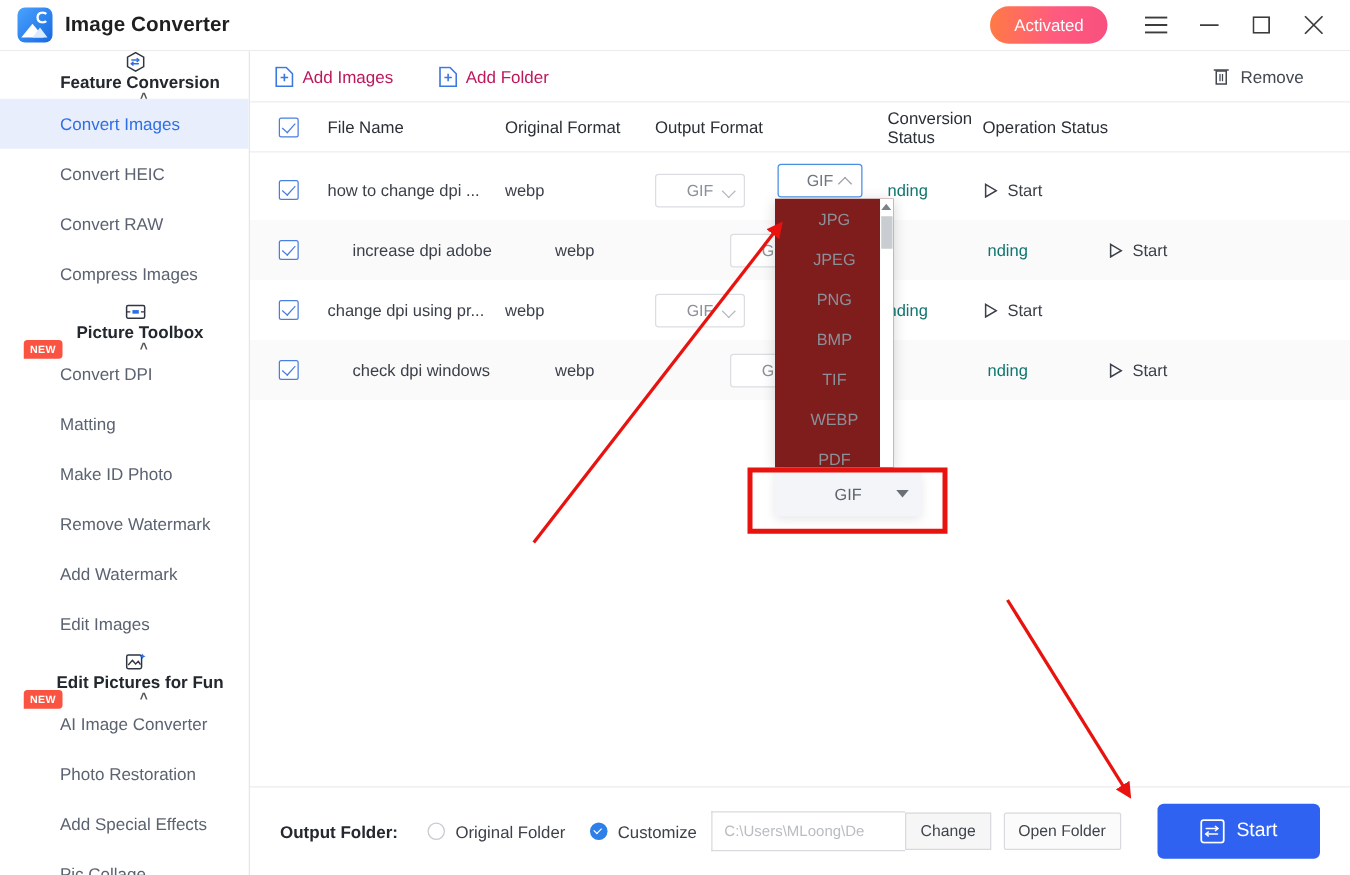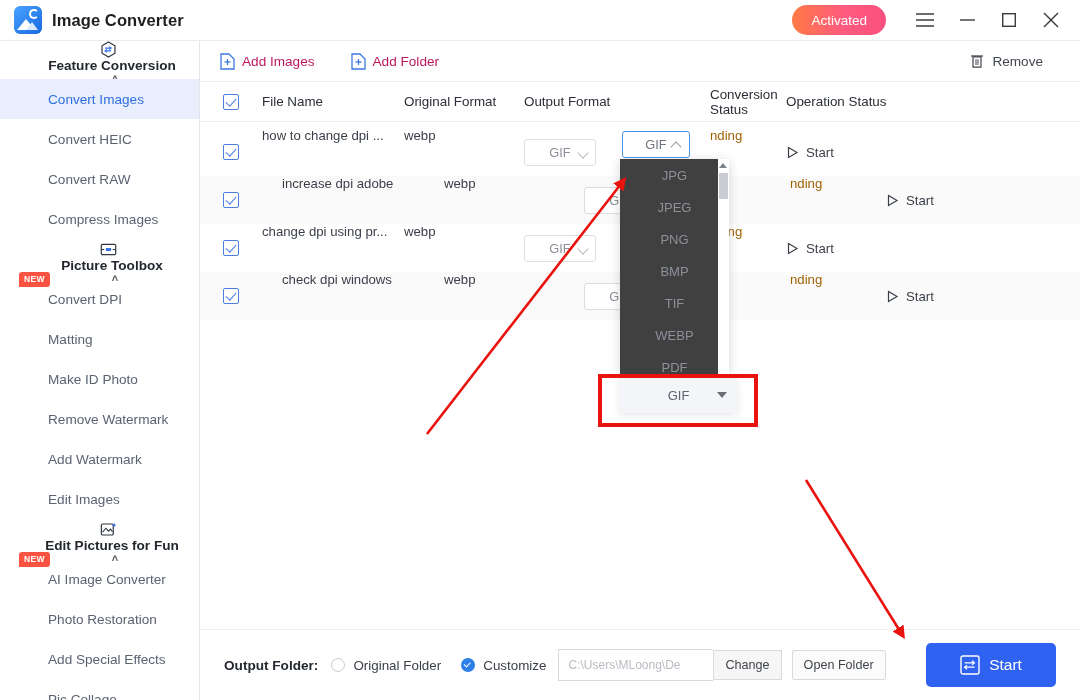--- a/index.html
+++ b/index.html
@@ -93,29 +93,29 @@
   .tool .ti { width:15px; height:17px; margin-right:7px; flex:none; }
   .tool.remove { color:#43474f; margin-right:16px; margin-left:auto; padding-right:21px; }
 
   .thead {
     position:absolute; left:0; top:40px; width:880px; height:41px;
     border-top:1px solid #ededf0; border-bottom:1px solid #ededf0;
     background:#fff;
   }
   .row {
     position:absolute; left:0; width:880px; height:48px;
-    display:flex; 
+    display:flex; align-items:center;
   }
   .row.alt { background:#fafafb;gap:20px; }
   .cellChk { width:62px; display:flex; justify-content:center; align-items:center; flex:none; }
   .cellName { width:142px; font-size:13.2px; color:#3a3f48; flex:none;
               white-space:nowrap; overflow:hidden; text-overflow:ellipsis; }
   .cellOrig { width:110px; font-size:13.2px; color:#3a3f48; flex:none; }
   .cellOut  { width:110px; flex:none; display:flex; align-items:center; }
-  .cellConv { width:152px; font-size:13.2px; color:#a16207; flex:none; }
+  .cellConv { width:152px; font-size:13.2px; color:#0f766e; flex:none; }
   .cellOper { width:160px; flex:none; display:flex; align-items:center; color:#3a3f48; font-size:13.2px;}
 
   .th { font-size:13.4px; color:#2b2f36; font-weight:400; }
   .thead-inner { display:flex; align-items:center; height:100%; }
 
   .chk {
     width:16px; height:16px; border:1px solid #4a7fe0; border-radius:2px;
     background:#fff; position:relative;
   }
   .chk.head { border-color:#4a7fe0; }
@@ -140,22 +140,22 @@
     display:flex; align-items:center; justify-content:center;
     font-size:12.8px; color:#6f7680; z-index:40;
   }
   .hdr-select .up {
     position:absolute; right:9px; top:11px; width:8px; height:8px;
     border-left:1.4px solid #9aa0a8; border-top:1.4px solid #9aa0a8; transform:rotate(45deg);
   }
 
   
   .dropdown {
-    position:absolute; left:420px; top:118px; width:109px; height:215px;
-    background:#404040; box-shadow:0 2px 10px rgba(0,0,0,.17); z-index:38;
+    position:absolute; left:420px; top:118px; width:95px; height:215px;
+    background:#7f1d1d; box-shadow:0 2px 10px rgba(0,0,0,.17); z-index:38;
     overflow:hidden;
   }
   .dd-item {
     height:32px; display:flex; align-items:center; justify-content:center;
     font-size:13px; color:#8b9099;
   }
   .dd-scroll {
     position:absolute; right:0; top:0; width:11px; height:215px; background:#fff;
   }
   .dd-arrow {
@@ -180,21 +180,21 @@
     position:absolute; left:398px; top:333px; width:160px; height:53px;
     border:4px solid #e8120e; z-index:60; pointer-events:none; background:transparent;
   }
 
   
   .bottombar {
     position:absolute; left:0; top:588px; width:880px; height:71px;
     border-top:1px solid #ececee; background:#fff; display:flex; align-items:center;
     padding-left:24px;
   }
-  .of-label { font-size:13.6px; font-weight:700; color:#24282f; margin-right:13px; }
+  .of-label { font-size:13.6px; font-weight:700; color:#24282f; margin-right:24px; }
   .radio { width:14px; height:14px; border-radius:50%; border:1.4px solid #c7cad0;
            background:#fff; margin-right:8px; flex:none; }
   .radio.checked { border:none; background:#2f7fe8; position:relative; }
   .radio.checked::after {
     content:""; position:absolute; left:3px; top:4px; width:5px; height:2.5px;
     border:solid #fff; border-width:0 0 1.8px 1.8px; transform:rotate(-45deg);
   }
   .rlabel { font-size:13.4px; color:#3c414a; margin-right:20px; }
   .pathbox {
     width:155px; height:32px; border:1px solid #d8dade; border-right:none;

